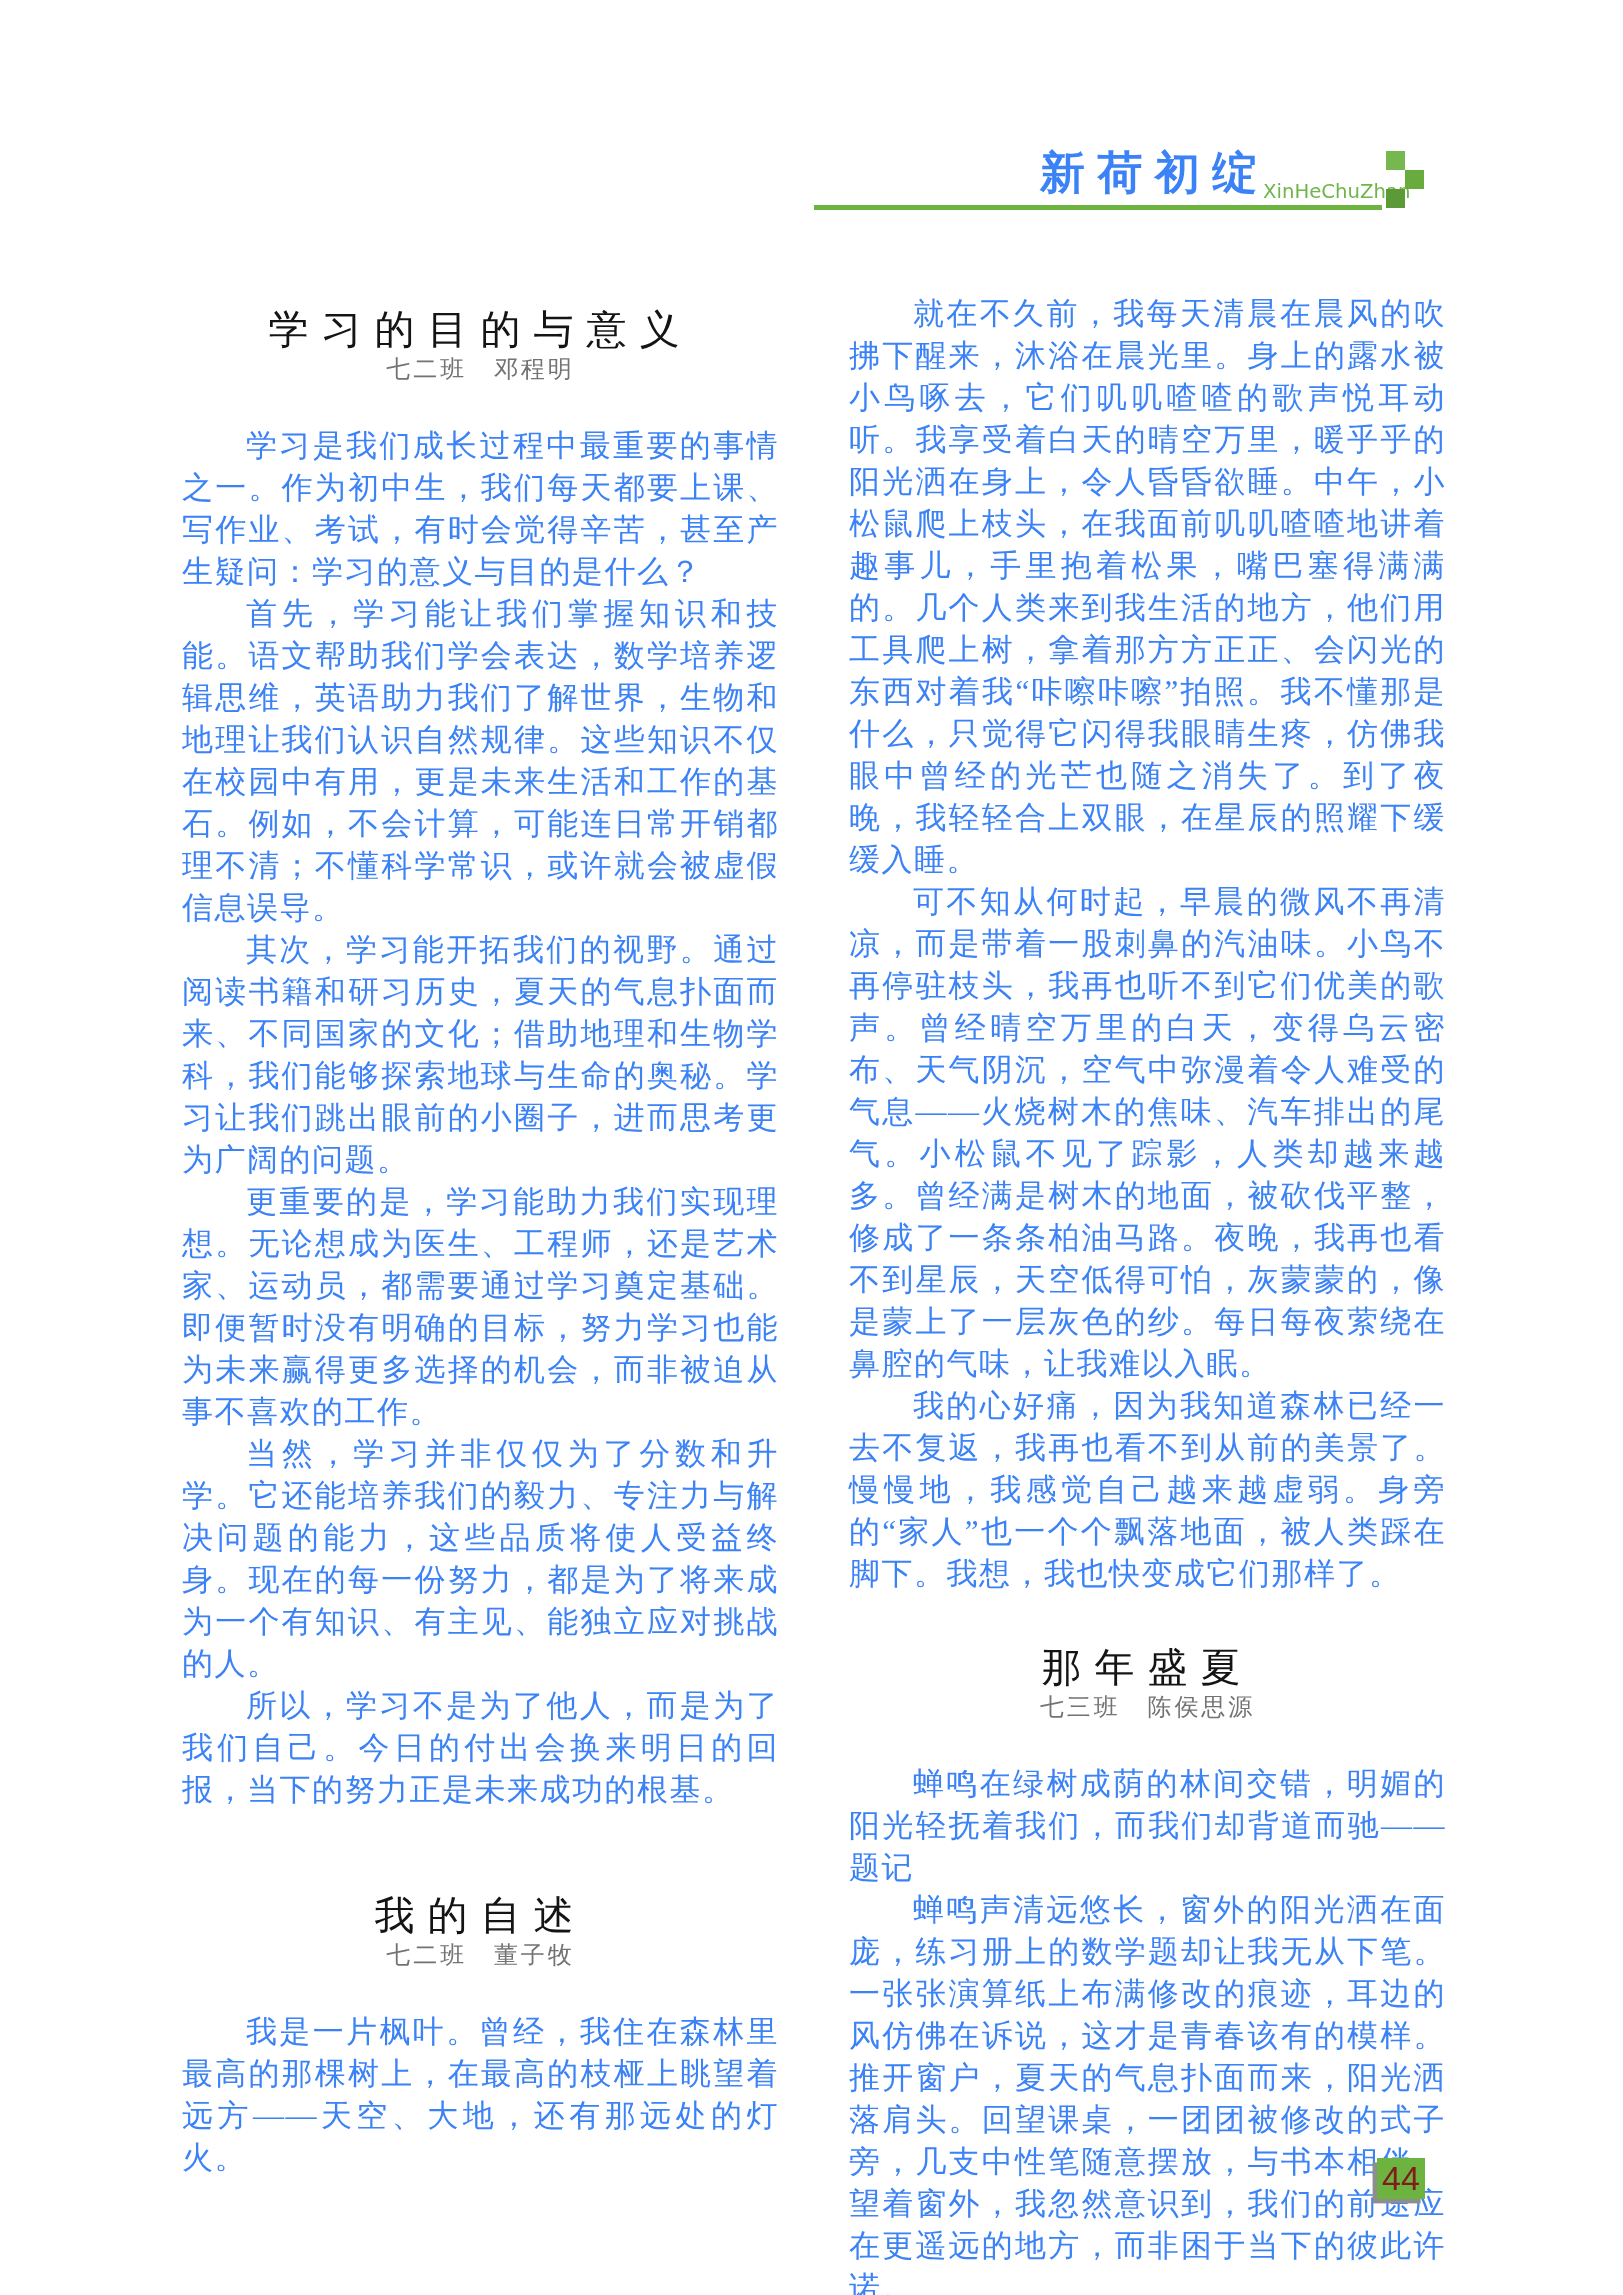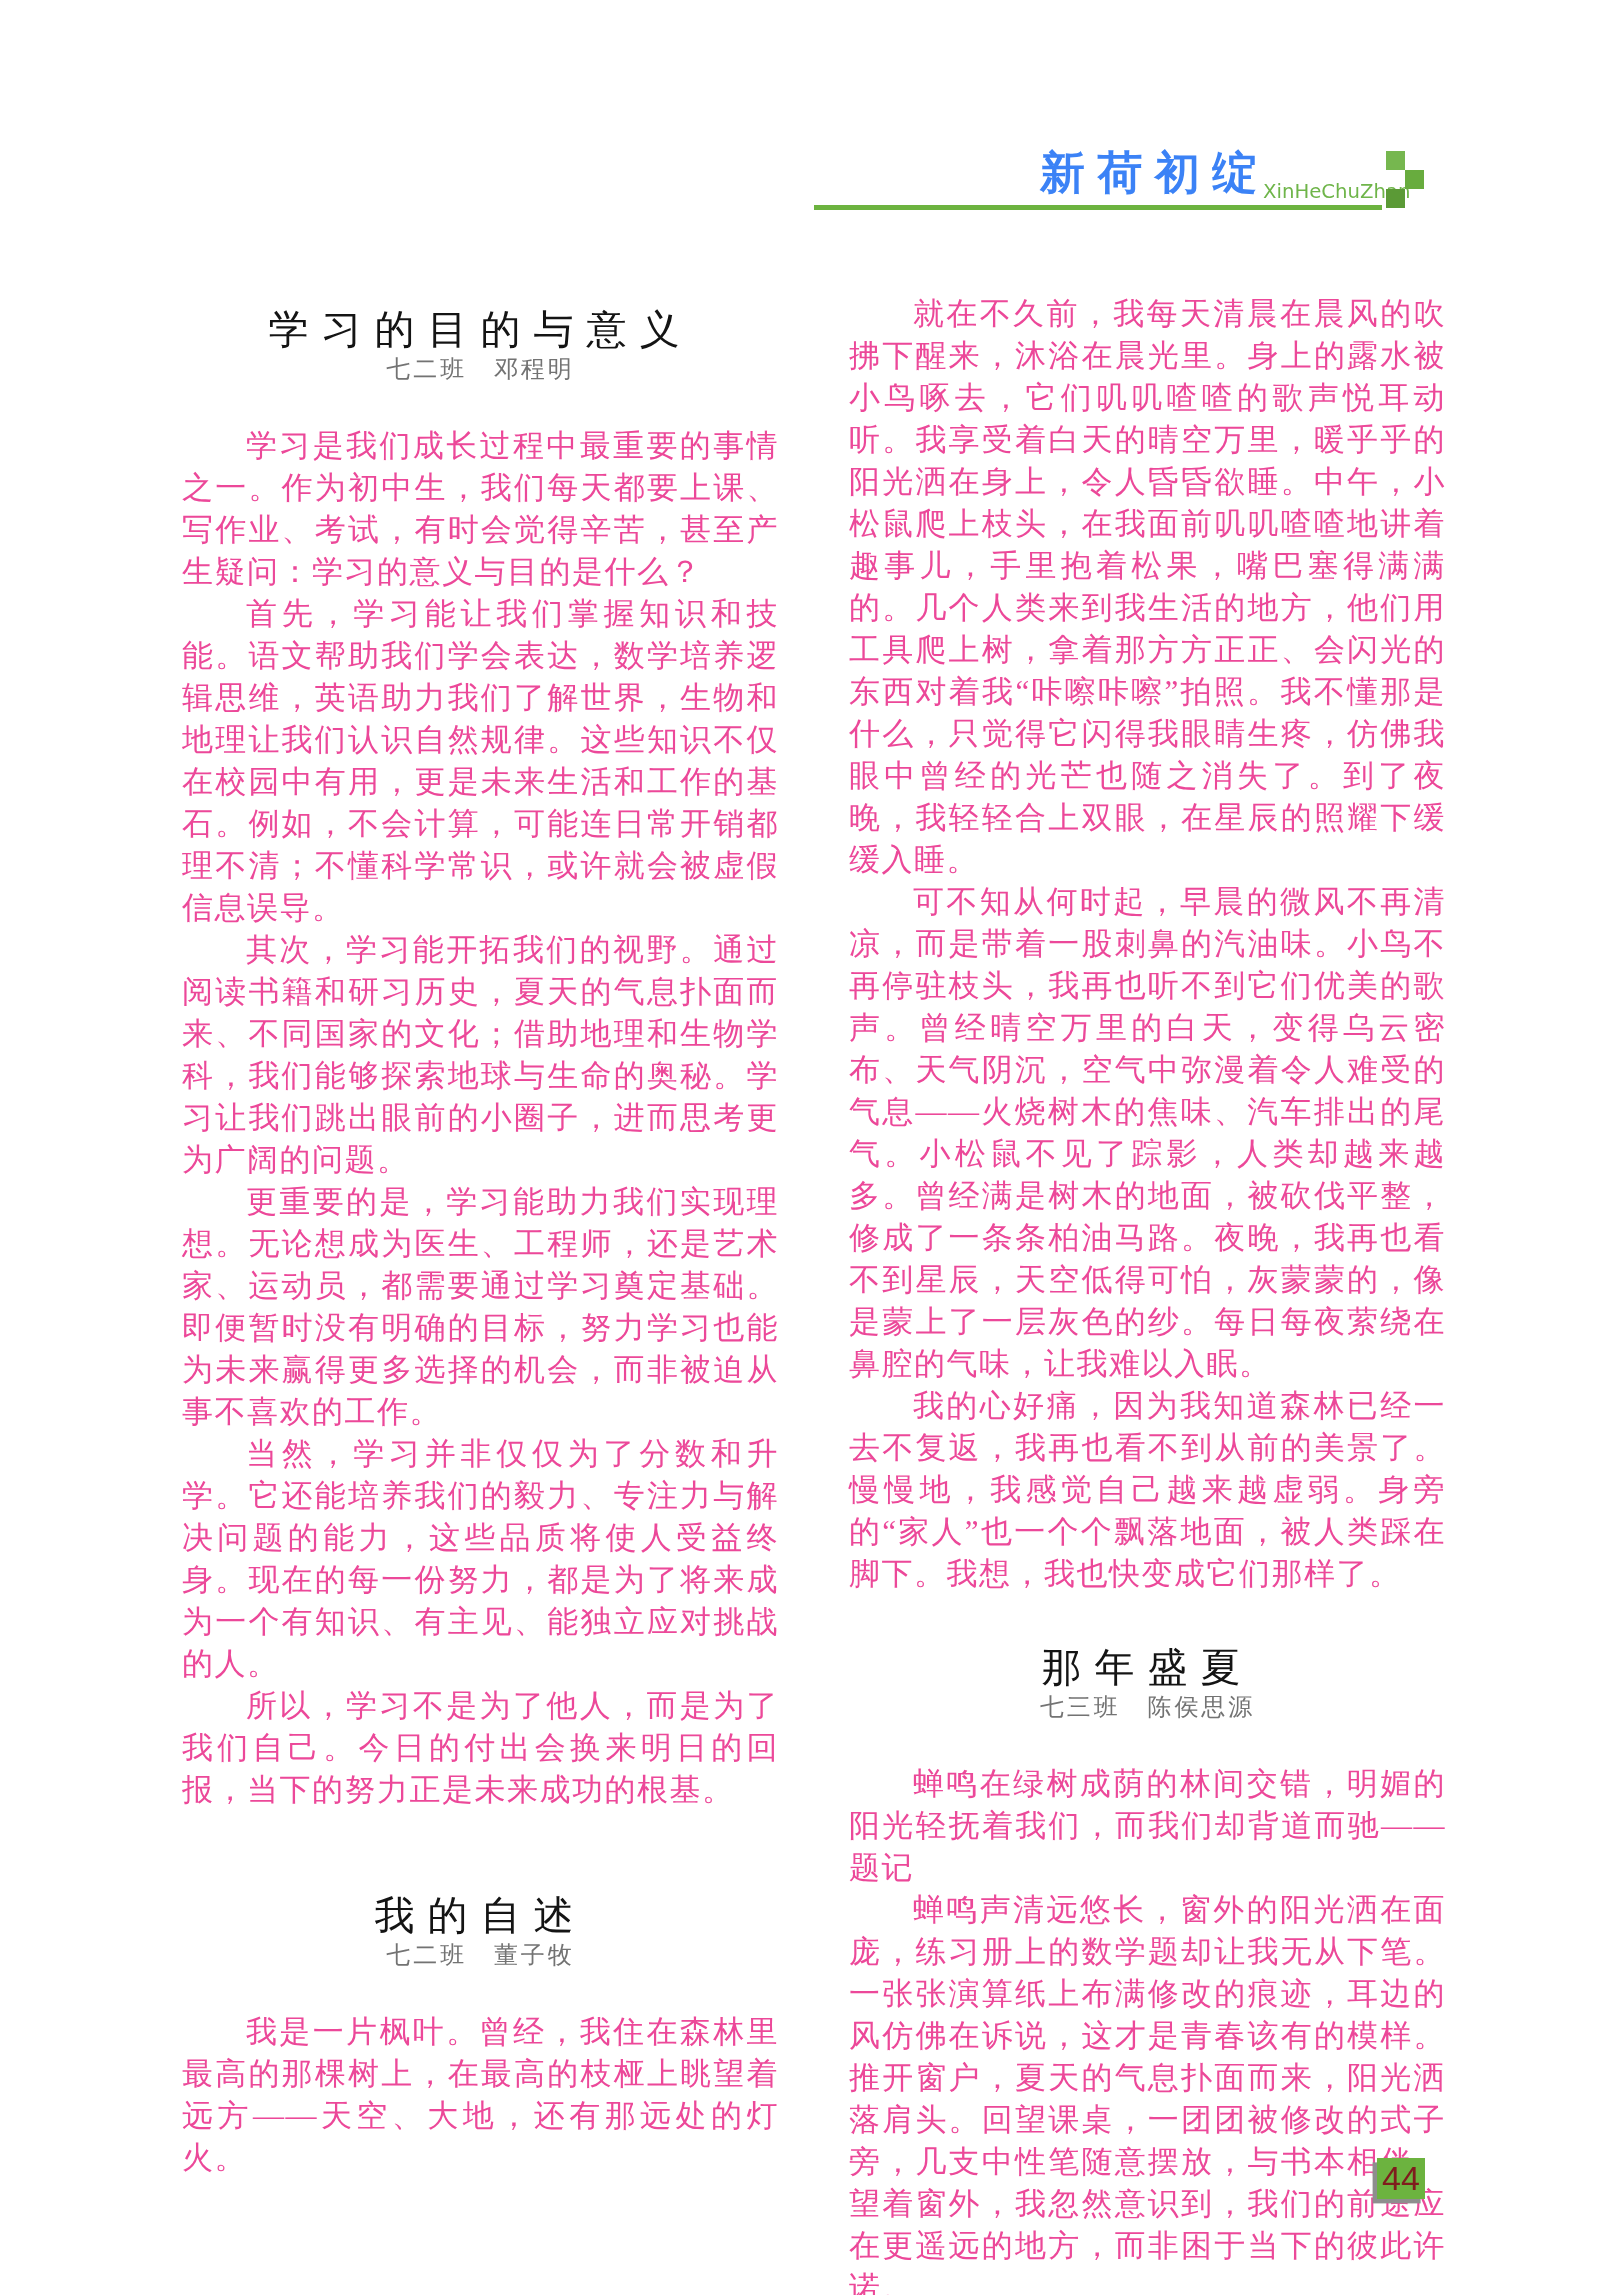--- a/index.html
+++ b/index.html
@@ -61,21 +61,21 @@
     color: #737373;
   }
   .article-body { margin-top: 41px; }
   .article-body p {
     margin: 0;
     font-size: 31px;
     line-height: 42px;
     letter-spacing: 1.5px;
     text-align: justify;
     text-indent: 64px;
-    color: #ec4899;
+    color: #3b82f6;
   }
   .article-second { display: block; margin-top: 79px; }
   .article-third  { display: block; margin-top: 47px; }
 
   
   .page-number {
     position: absolute; left: 1377px; top: 2158px;
     width: 48px; height: 41px;
     background: #6cb33f;
     box-shadow: -4.4px 4.4px 0 0 #8e8e8e;

